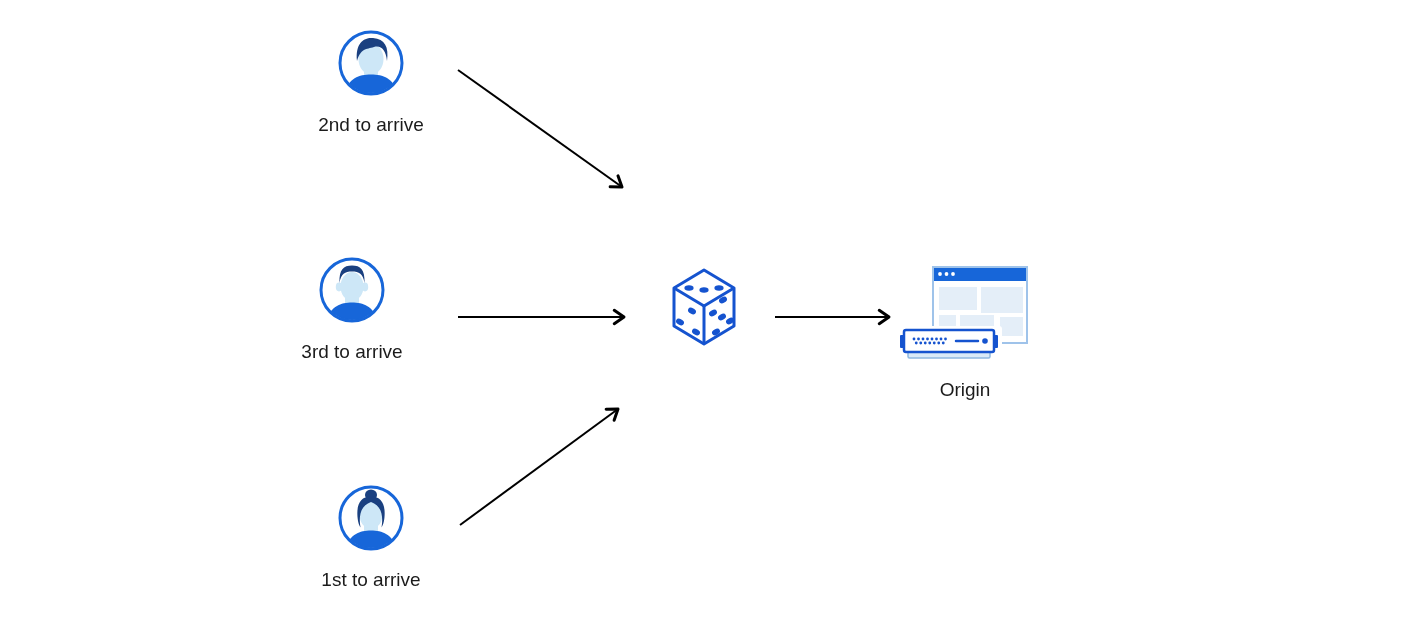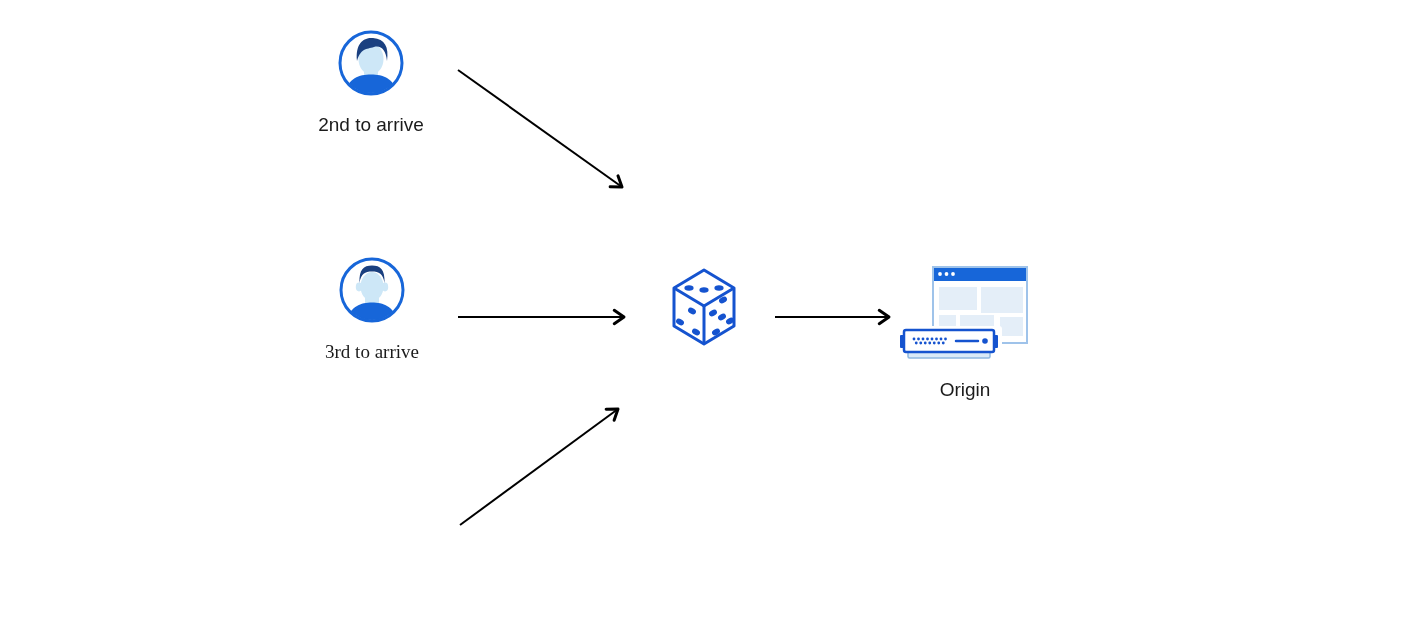--- a/index.html
+++ b/index.html
@@ -24,21 +24,21 @@
   }
   .node-label {
     margin-top: 18px;
     font-size: 19px;
     line-height: 1.2;
     color: #1b1b1b;
     text-align: center;
     white-space: nowrap;
   }
   .node-visitor-top    { left: 291px; top: 30px;  }
-  .node-visitor-middle { left: 292px; top: 257px; font-family: Liberation Serif, serif; }
+  .node-visitor-middle { left: 272px; top: 257px; }
   .node-visitor-bottom { left: 291px; top: 485px; }
   .node-randomizer     { left: 668px; top: 266px; width: 72px; }
   .node-origin         { left: 885px; top: 262px; }
   .node-origin .node-label { margin-top: 12px; }
   .arrow-layer {
     position: absolute;
     left: 0; top: 0;
     width: 1405px;
     height: 633px;
     pointer-events: none;
@@ -94,20 +94,39 @@
         <rect x="26" y="34" width="14" height="13" fill="#cde7f7"></rect>
         <ellipse cx="33" cy="29.5" rx="11.5" ry="14.5" fill="#cde7f7"></ellipse>
         <path d="M20.5,26 C20,12.5 24.5,8.5 33,8.5 C41.5,8.5 46,12.5 45.5,26 C44,16.5 40,14.5 33,14.5 C26,14.5 22,16.5 20.5,26 Z" fill="#1a4080"></path>
         <path d="M7,66 C10,50 21,45.5 33,45.5 C45,45.5 56,50 59,66 Z" fill="#1766d9"></path>
       </g>
       <circle cx="33" cy="33" r="31" fill="none" stroke="#1766d9" stroke-width="3"></circle>
     </svg>
     <div class="node-label">3rd to arrive</div>
   </div>
 
+  <div class="node node-visitor-bottom">
+    <svg width="66" height="66" viewBox="0 0 66 66" xmlns="http://www.w3.org/2000/svg">
+      <defs>
+          <clipPath id="clipC">
+            <circle cx="33" cy="33" r="30"></circle>
+          </clipPath>
+        </defs>
+      <circle cx="33" cy="33" r="30" fill="#ffffff"></circle>
+      <g clip-path="url(#clipC)">
+        <ellipse cx="33" cy="10" rx="6" ry="5.5" fill="#1a4080"></ellipse>
+        <rect x="26" y="34" width="14" height="13" fill="#cde7f7"></rect>
+        <ellipse cx="33" cy="29.5" rx="11.5" ry="14.5" fill="#cde7f7"></ellipse>
+        <path d="M33,11.5 C22,11.5 18.5,20 19.5,32 C20,38 21.5,41 22.5,42.5 C20.5,31 22.5,20.5 33,17 C43.5,20.5 45.5,31 43.5,42.5 C44.5,41 46,38 46.5,32 C47.5,20 44,11.5 33,11.5 Z" fill="#1a4080"></path>
+        <path d="M7,66 C10,50 21,45.5 33,45.5 C45,45.5 56,50 59,66 Z" fill="#1766d9"></path>
+      </g>
+      <circle cx="33" cy="33" r="31" fill="none" stroke="#1766d9" stroke-width="3"></circle>
+    </svg>
+    <div class="node-label">1st to arrive</div>
+  </div>
 
   <div class="node node-randomizer">
     <svg width="72" height="82" viewBox="0 0 72 82" xmlns="http://www.w3.org/2000/svg">
       <g stroke="#1553cf" stroke-width="3" stroke-linejoin="round" fill="#ffffff">
         <path d="M36,4 L66,22 L66,60 L36,78 L6,60 L6,22 Z"></path>
         <path d="M6,22 L36,40 L66,22" fill="none"></path>
         <path d="M36,40 L36,78" fill="none"></path>
       </g>
       <g fill="#1553cf">
 

